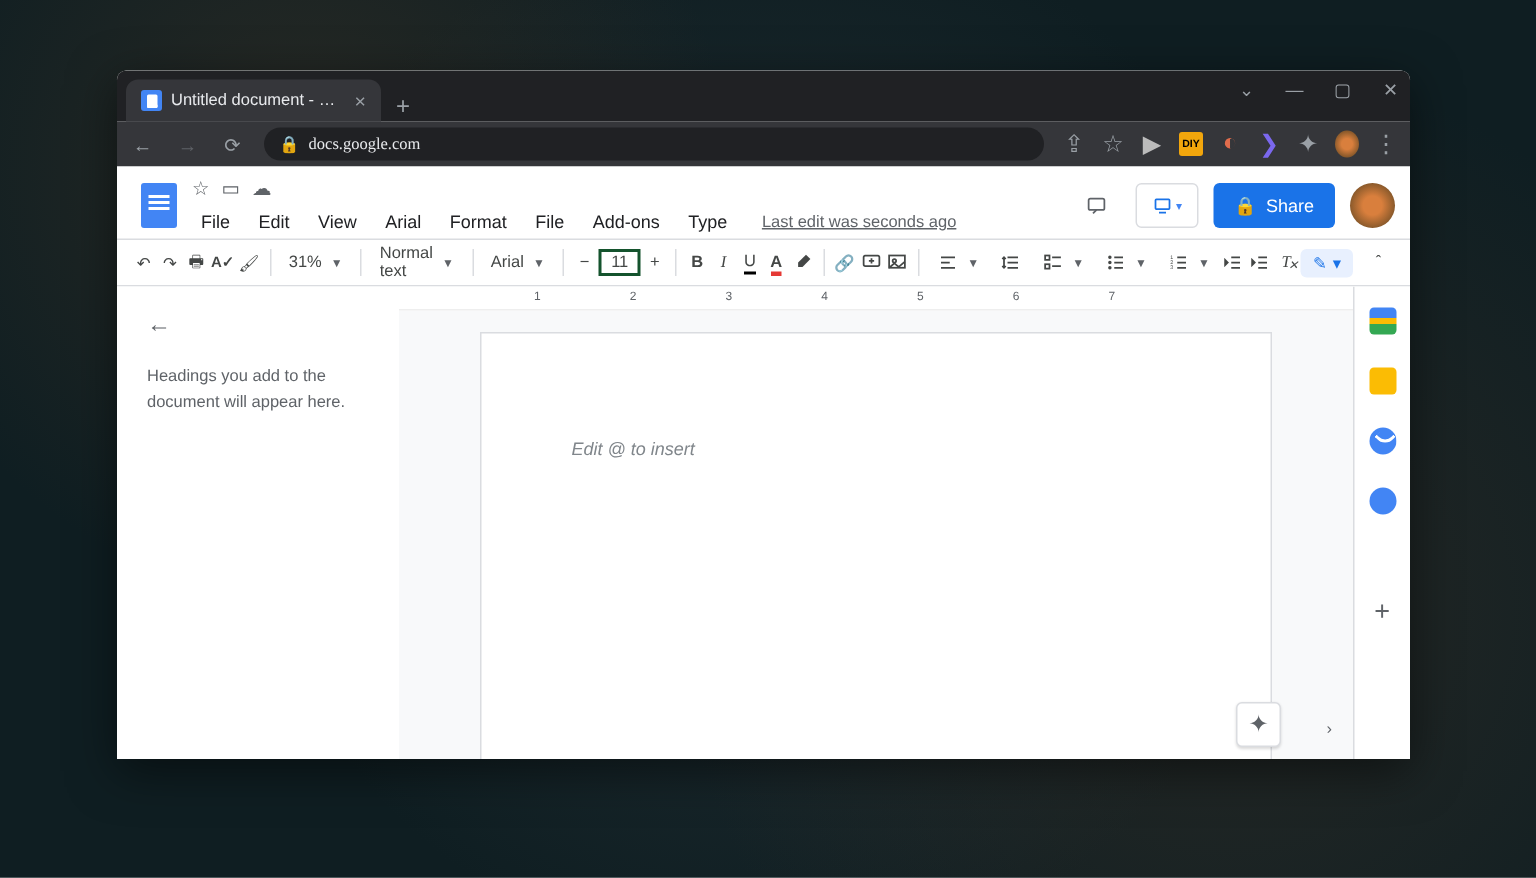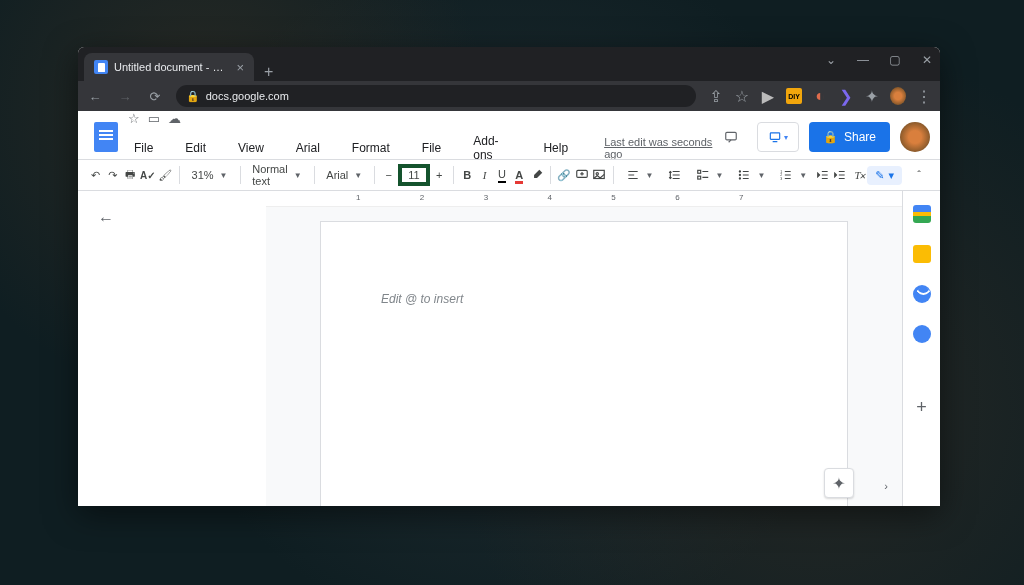--- a/index.html
+++ b/index.html
@@ -77,21 +77,21 @@
       background: #202124;
       border-radius: 14px;
       height: 22px;
       display: flex;
       align-items: center;
       padding: 0 10px;
       color: #9aa0a6;
       font-size: 11px;
       gap: 6px;
     }
-    .url-field .domain { color: #e8eaed; }
+    .url-field .domain { color: #e8eaed; font-family: Liberation Serif, serif; }
     .ext-icons { display: flex; gap: 10px; align-items: center; }
     .ext-icons span { width: 16px; height: 16px; display: inline-flex; align-items: center; justify-content: center; cursor: pointer; }
     .docs-app {
       flex: 1;
       background: #fff;
       display: flex;
       flex-direction: column;
       overflow: hidden;
     }
     .docs-header {
@@ -116,21 +116,21 @@
       content: "";
       position: absolute;
       left: 5px; top: 8px;
       width: 14px; height: 2px;
       background: #fff;
       box-shadow: 0 4px 0 #fff, 0 8px 0 #fff;
     }
     .title-area { flex: 1; display: flex; flex-direction: column; justify-content: center; }
     .title-row { display: flex; align-items: center; gap: 8px; font-size: 17px; color: #5f6368; }
     .title-row .icon-btn { color: #5f6368; font-size: 13px; cursor: pointer; }
-    .menu-row { display: flex; align-items: center; gap: 20px; font-size: 12px; color: #202124; margin-top: 6px; }
+    .menu-row { display: flex; align-items: center; gap: 7px; font-size: 12px; color: #202124; margin-top: 6px; }
     .menu-item { padding: 2px 6px; cursor: pointer; border-radius: 3px; }
     .last-edit { color: #5f6368; text-decoration: underline; margin-left: 10px; font-size: 11px; cursor: pointer; }
     .header-right { display: flex; align-items: center; gap: 10px; }
     .hdr-icon { width: 32px; height: 32px; border-radius: 4px; display: flex; align-items: center; justify-content: center; cursor: pointer; color: #5f6368; font-size: 17px; }
     .present-btn { border: 1px solid #dadce0; border-radius: 4px; width: 42px; height: 30px; display: flex; align-items: center; justify-content: center; gap: 2px; color: #4285f4; cursor: pointer; }
     .share-btn {
       background: #1a73e8;
       color: #fff;
       border-radius: 4px;
       height: 30px;
@@ -151,21 +151,21 @@
       align-items: center;
       padding: 0 10px;
       gap: 2px;
       font-size: 11px;
       color: #444746;
     }
     .tb-btn { width: 22px; height: 22px; display: flex; align-items: center; justify-content: center; cursor: pointer; border-radius: 3px; color: #444746; }
     .tb-sep { width: 1px; height: 18px; background: #dadce0; margin: 0 4px; }
     .tb-dropdown { display: flex; align-items: center; gap: 6px; padding: 0 6px; cursor: pointer; height: 22px; border-radius: 3px; }
     .tb-dropdown .caret { font-size: 8px; color: #5f6368; }
-    .font-size-box { border: 4px solid #14532d; padding: 1px 6px; font-size: 11px; }
+    .font-size-box { border: 2px solid #14532d; padding: 1px 6px; font-size: 11px; }
     .tb-right { margin-left: auto; display: flex; align-items: center; gap: 6px; }
     .edit-mode { background: #e8f0fe; padding: 3px 8px; border-radius: 4px; color: #1a73e8; display: flex; gap: 4px; align-items: center; font-size: 11px; cursor: pointer; }
     .workspace { flex: 1; display: flex; background: #f8f9fa; overflow: hidden; }
     .outline-panel {
       width: 188px;
       background: #fff;
       padding: 14px 20px;
       font-size: 11px;
       color: #5f6368;
       line-height: 1.5;
@@ -281,21 +281,21 @@
           <span class="icon-btn">☁</span>
         </div>
         <div class="menu-row">
           <span class="menu-item">File</span>
           <span class="menu-item">Edit</span>
           <span class="menu-item">View</span>
           <span class="menu-item">Arial</span>
           <span class="menu-item">Format</span>
           <span class="menu-item">File</span>
           <span class="menu-item">Add-ons</span>
-          <span class="menu-item">Help</span>
+          <span class="menu-item">Type</span>
           <span class="last-edit">Last edit was seconds ago</span>
         </div>
       </div>
       <div class="header-right">
         <div class="hdr-icon">
           <svg viewBox="0 0 24 24" fill="none" stroke="#5f6368" stroke-width="2">
               <rect x="3" y="4" width="18" height="13" rx="2"></rect>
               <path d="M8 21l4-4"></path>
             </svg>
         </div>
@@ -428,20 +428,21 @@
           <span>✎</span>
           <span class="caret">▾</span>
         </div>
         <span class="tb-btn">ˆ</span>
       </div>
     </div>
 
     <div class="workspace">
       <div class="outline-panel">
         <div class="outline-back">←</div>
+        <div>Headings you add to the document will appear here.</div>
       </div>
 
       <div class="doc-canvas-wrap">
         <div class="ruler">
           <div class="ruler-area">
             <span class="ruler-tick" style="left:0%">1</span>
             <span class="ruler-tick" style="left:14%">2</span>
             <span class="ruler-tick" style="left:28%">3</span>
             <span class="ruler-tick" style="left:42%">4</span>
             <span class="ruler-tick" style="left:56%">5</span>

